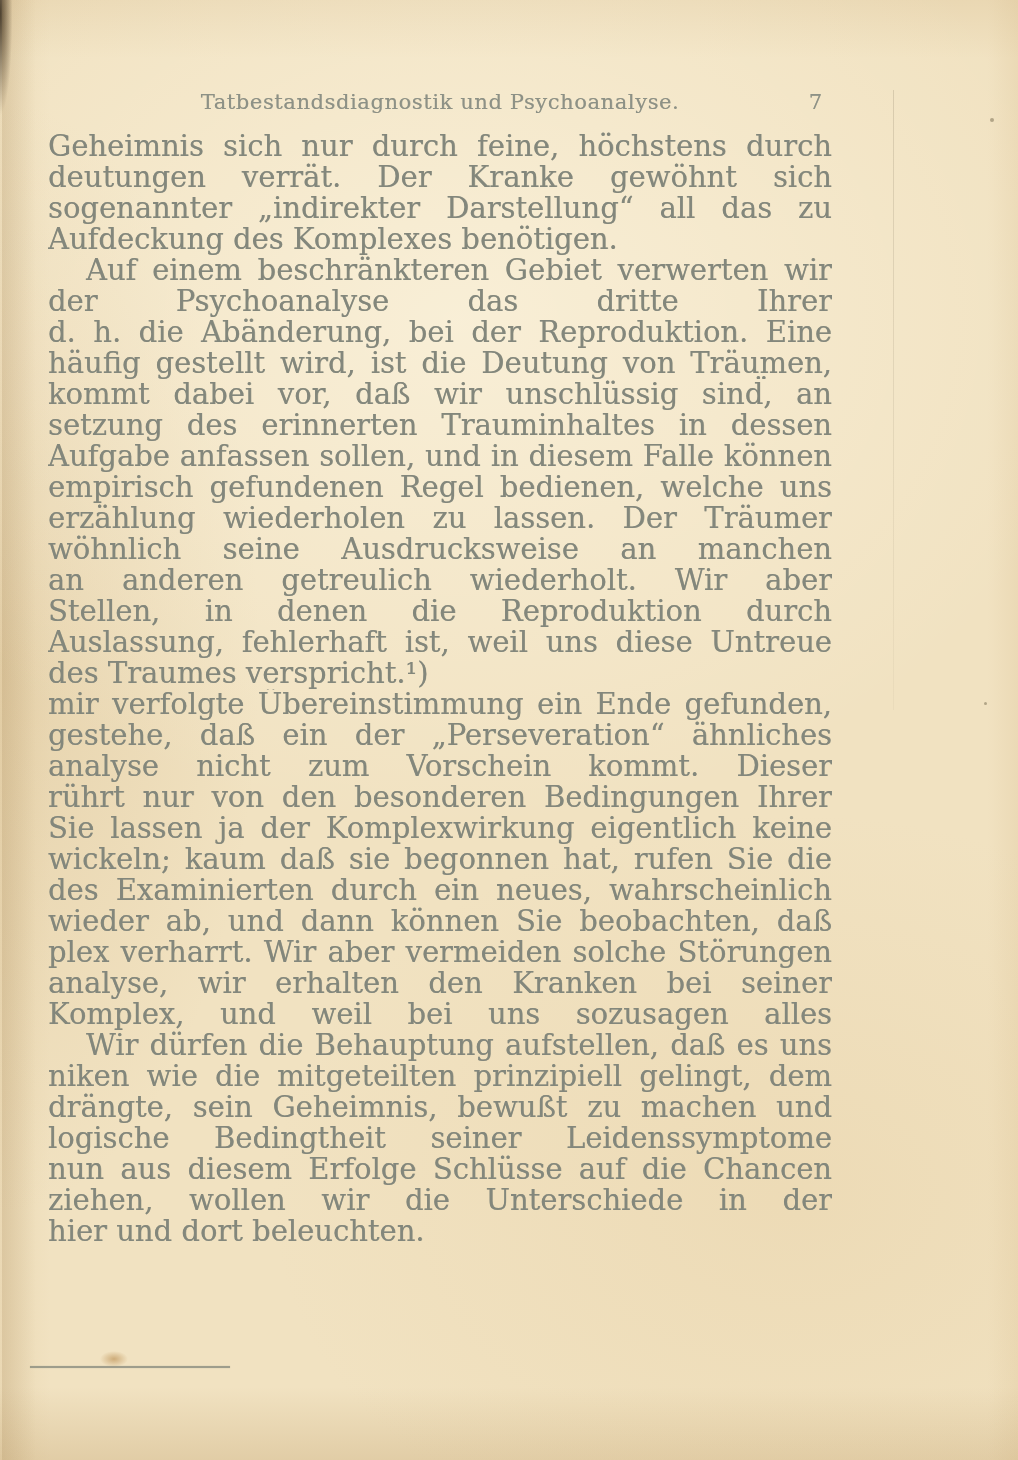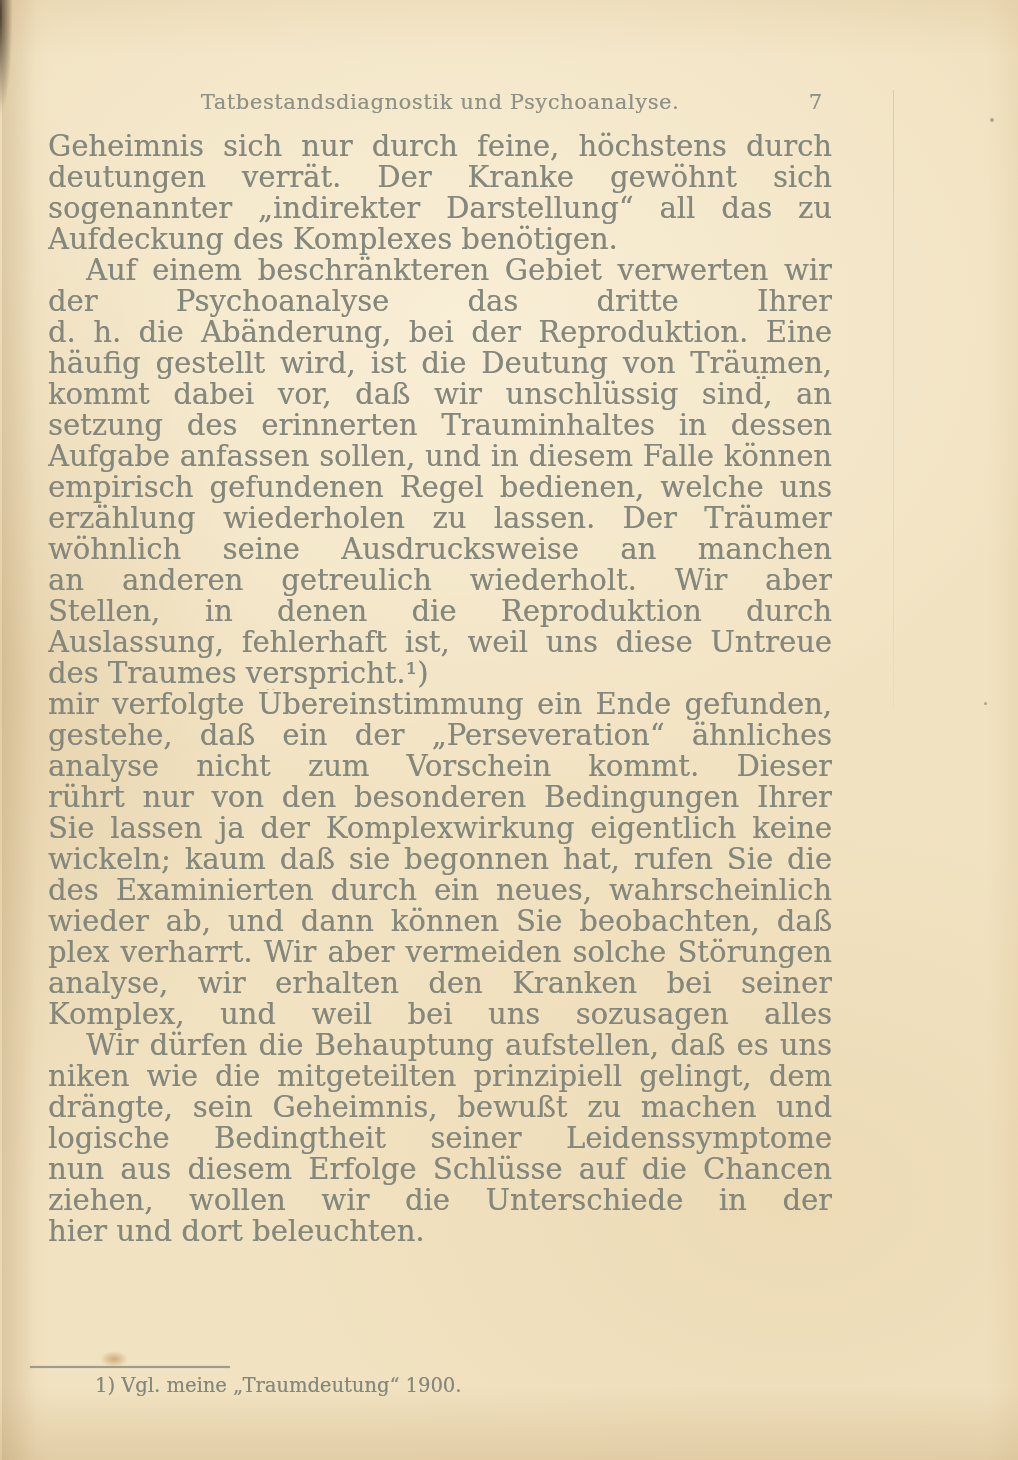--- a/index.html
+++ b/index.html
@@ -166,14 +166,13 @@
       <div class="line">nun aus diesem Erfolge Schlüsse auf die Chancen Ihrer Arbeiten</div>
       <div class="line">ziehen, wollen wir die Unterschiede in der psychologischen Situation</div>
       <div class="line end">hier und dort beleuchten.</div>
     </div>
 
   <div class="stain"></div>
   <div class="speck s1"></div>
   <div class="speck s2"></div>
 
   <div class="footnote-rule"></div>
-  <div class="footnote">1) Vgl. meine „Traumdeutung“ 1900.</div>
 </div>
 
 </body></html>

